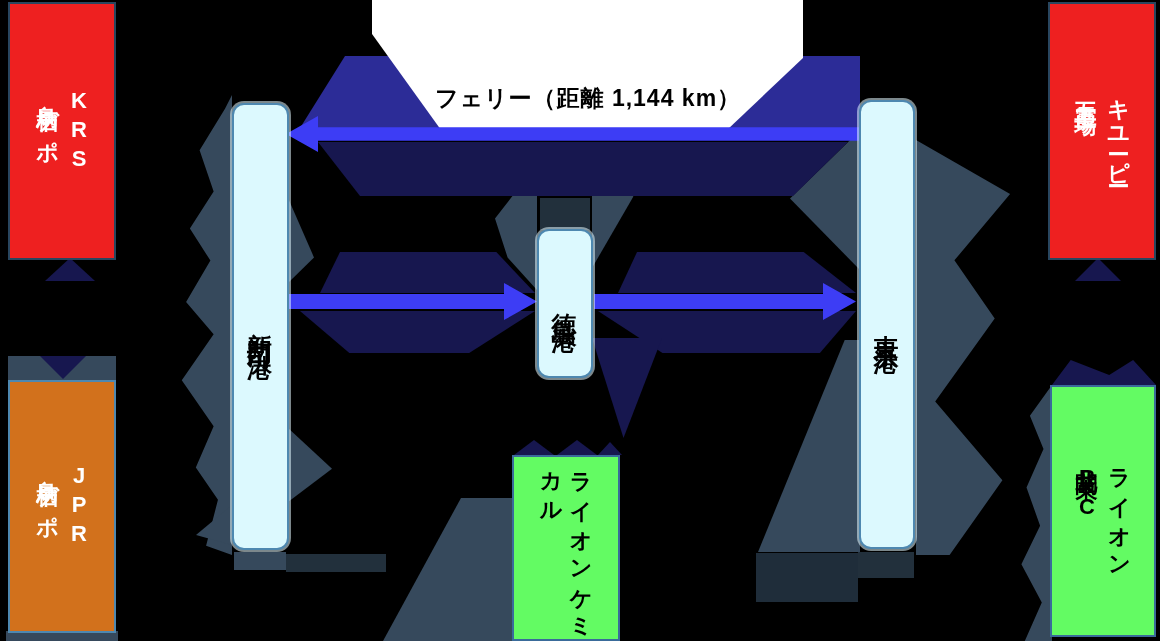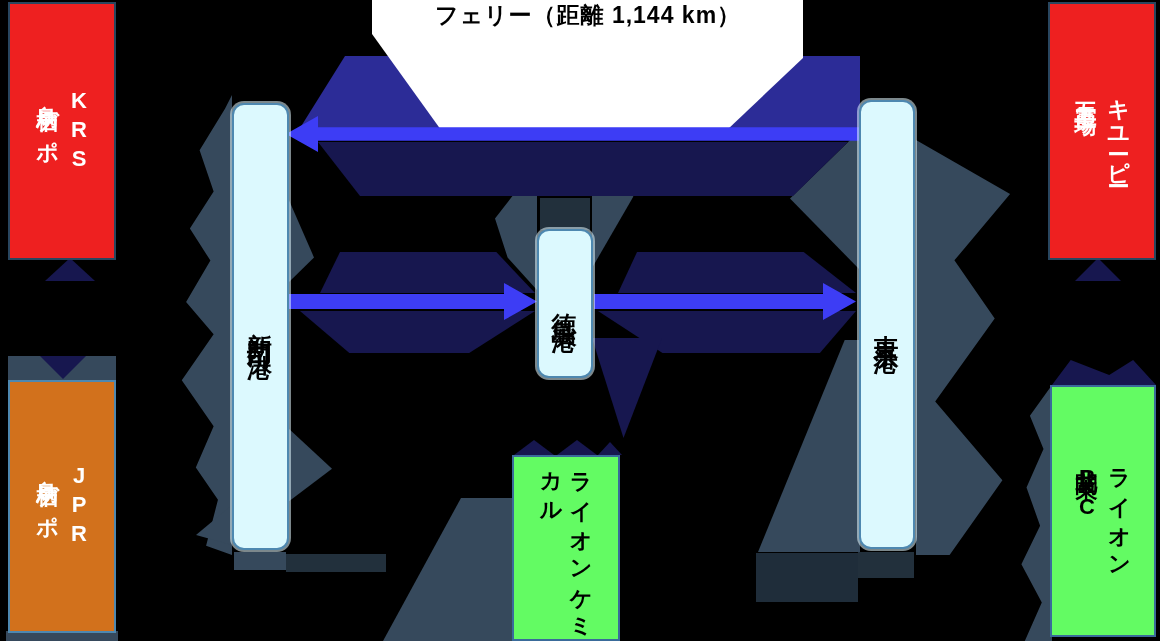--- a/index.html
+++ b/index.html
@@ -8,21 +8,21 @@
   .abs{position:absolute;}
   
   .slate{background:#36495C;}
   .slate-dark{background:#22303C;}
   .slate-darker{background:#1F2D3A;}
   .navy{background:#17174F;}
   .navy-med{background:#2C2C97;}
   
   .callout{left:370px;top:0;width:436px;height:130px;background:#FFFFFF;
            clip-path:polygon(2px 0,2px 34px,71px 100%,357px 100%,433px 58px,433px 0);
-           display:flex;justify-content:center;padding-bottom:16px;box-sizing:border-box;}
+           display:flex;align-items:flex-end;justify-content:center;padding-bottom:16px;box-sizing:border-box;}
   .callout span{font-size:23px;font-weight:600;color:#000;letter-spacing:1px;}
   
   .arrow{background:#3D3DF5;}
   .arrow-left{left:286px;top:116px;width:574px;height:36px;
     clip-path:polygon(0 50%,32px 0,32px 31%,100% 31%,100% 69%,32px 69%,32px 100%);}
   .arrow-right1{left:289px;top:283px;width:248px;height:37px;
     clip-path:polygon(100% 50%,calc(100% - 33px) 0,calc(100% - 33px) 30%,0 30%,0 70%,calc(100% - 33px) 70%,calc(100% - 33px) 100%);}
   .arrow-right2{left:594px;top:283px;width:262px;height:37px;
     clip-path:polygon(100% 50%,calc(100% - 33px) 0,calc(100% - 33px) 30%,0 30%,0 70%,calc(100% - 33px) 70%,calc(100% - 33px) 100%);}
   

